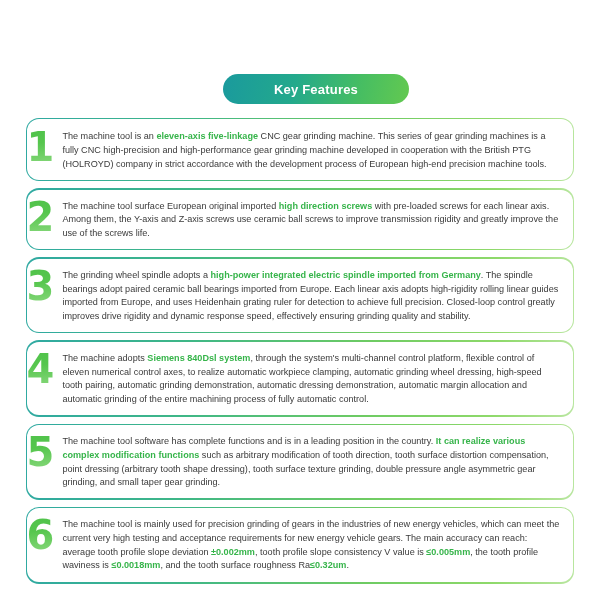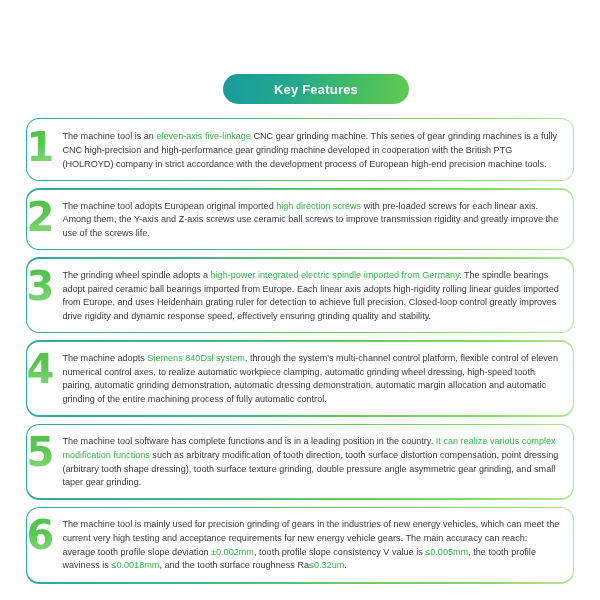--- a/index.html
+++ b/index.html
@@ -96,21 +96,21 @@
     flex: 1 1 auto;
     font-size: 9.1px;
     line-height: 1.52;
     color: #3a3a3a;
     padding-top: 3px;
     text-align: left;
   }
 
   .hl {
     color: #36b44a;
-    font-weight: normal;
+    font-weight: bold;
   }
 
   
   .feature-card[data-idx="1"] .feature-inner { padding-top: 8px; }
   .feature-card[data-idx="2"] .feature-inner { min-height: 44px; }
   .feature-card[data-idx="6"] .feature-inner { padding-bottom: 9px; }
 </style>
 </head>
 <body>
 
@@ -123,21 +123,21 @@
   <div class="features">
       <div class="feature-card" data-idx="1">
         <div class="feature-inner">
           <div class="feature-number">1</div>
           <div class="feature-text"><span>The machine tool is an </span><span class="hl">eleven-axis five-linkage</span><span> CNC gear grinding machine. This series of gear grinding machines is a fully CNC high-precision and high-performance gear grinding machine developed in cooperation with the British PTG (HOLROYD) company in strict accordance with the development process of European high-end precision machine tools.</span></div>
         </div>
       </div>
       <div class="feature-card" data-idx="2">
         <div class="feature-inner">
           <div class="feature-number">2</div>
-          <div class="feature-text"><span>The machine tool adopts European original imported </span><span class="hl">high direction screws</span><span> with pre-loaded screws for each linear axis. Among them, the Y-axis and Z-axis screws use ceramic ball screws to improve transmission rigidity and greatly improve the use of the screws life.</span></div>
+          <div class="feature-text"><span>The machine tool surface European original imported </span><span class="hl">high direction screws</span><span> with pre-loaded screws for each linear axis. Among them, the Y-axis and Z-axis screws use ceramic ball screws to improve transmission rigidity and greatly improve the use of the screws life.</span></div>
         </div>
       </div>
       <div class="feature-card" data-idx="3">
         <div class="feature-inner">
           <div class="feature-number">3</div>
           <div class="feature-text"><span>The grinding wheel spindle adopts a </span><span class="hl">high-power integrated electric spindle imported from Germany</span><span>. The spindle bearings adopt paired ceramic ball bearings imported from Europe. Each linear axis adopts high-rigidity rolling linear guides imported from Europe, and uses Heidenhain grating ruler for detection to achieve full precision. Closed-loop control greatly improves drive rigidity and dynamic response speed, effectively ensuring grinding quality and stability.</span></div>
         </div>
       </div>
       <div class="feature-card" data-idx="4">
         <div class="feature-inner">

